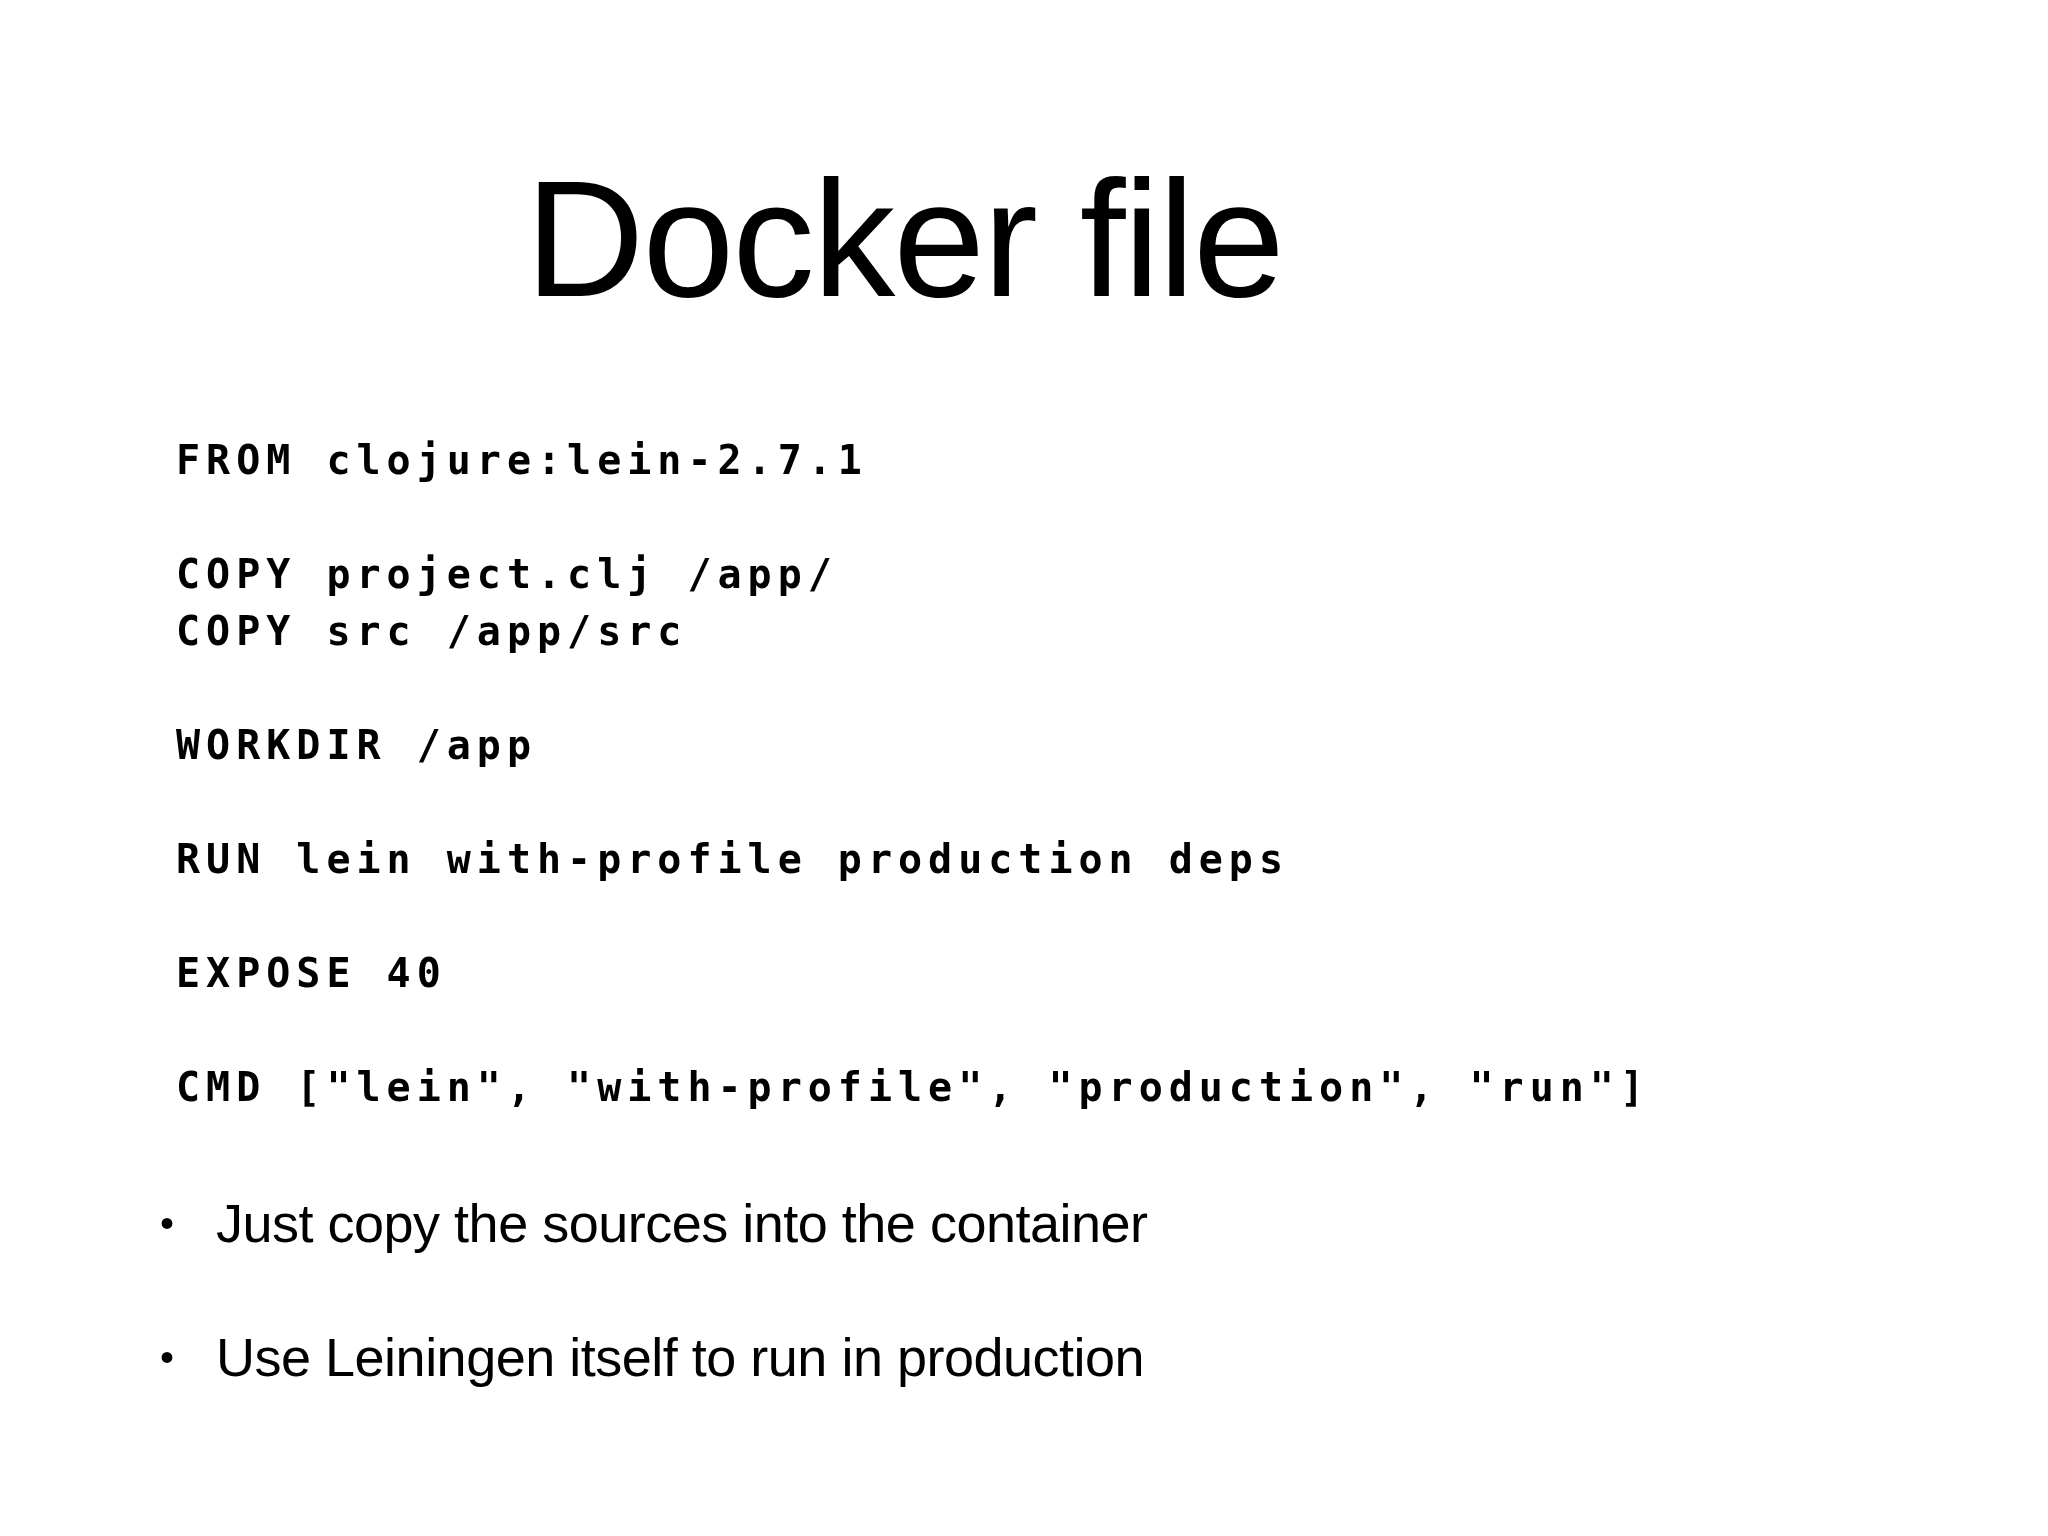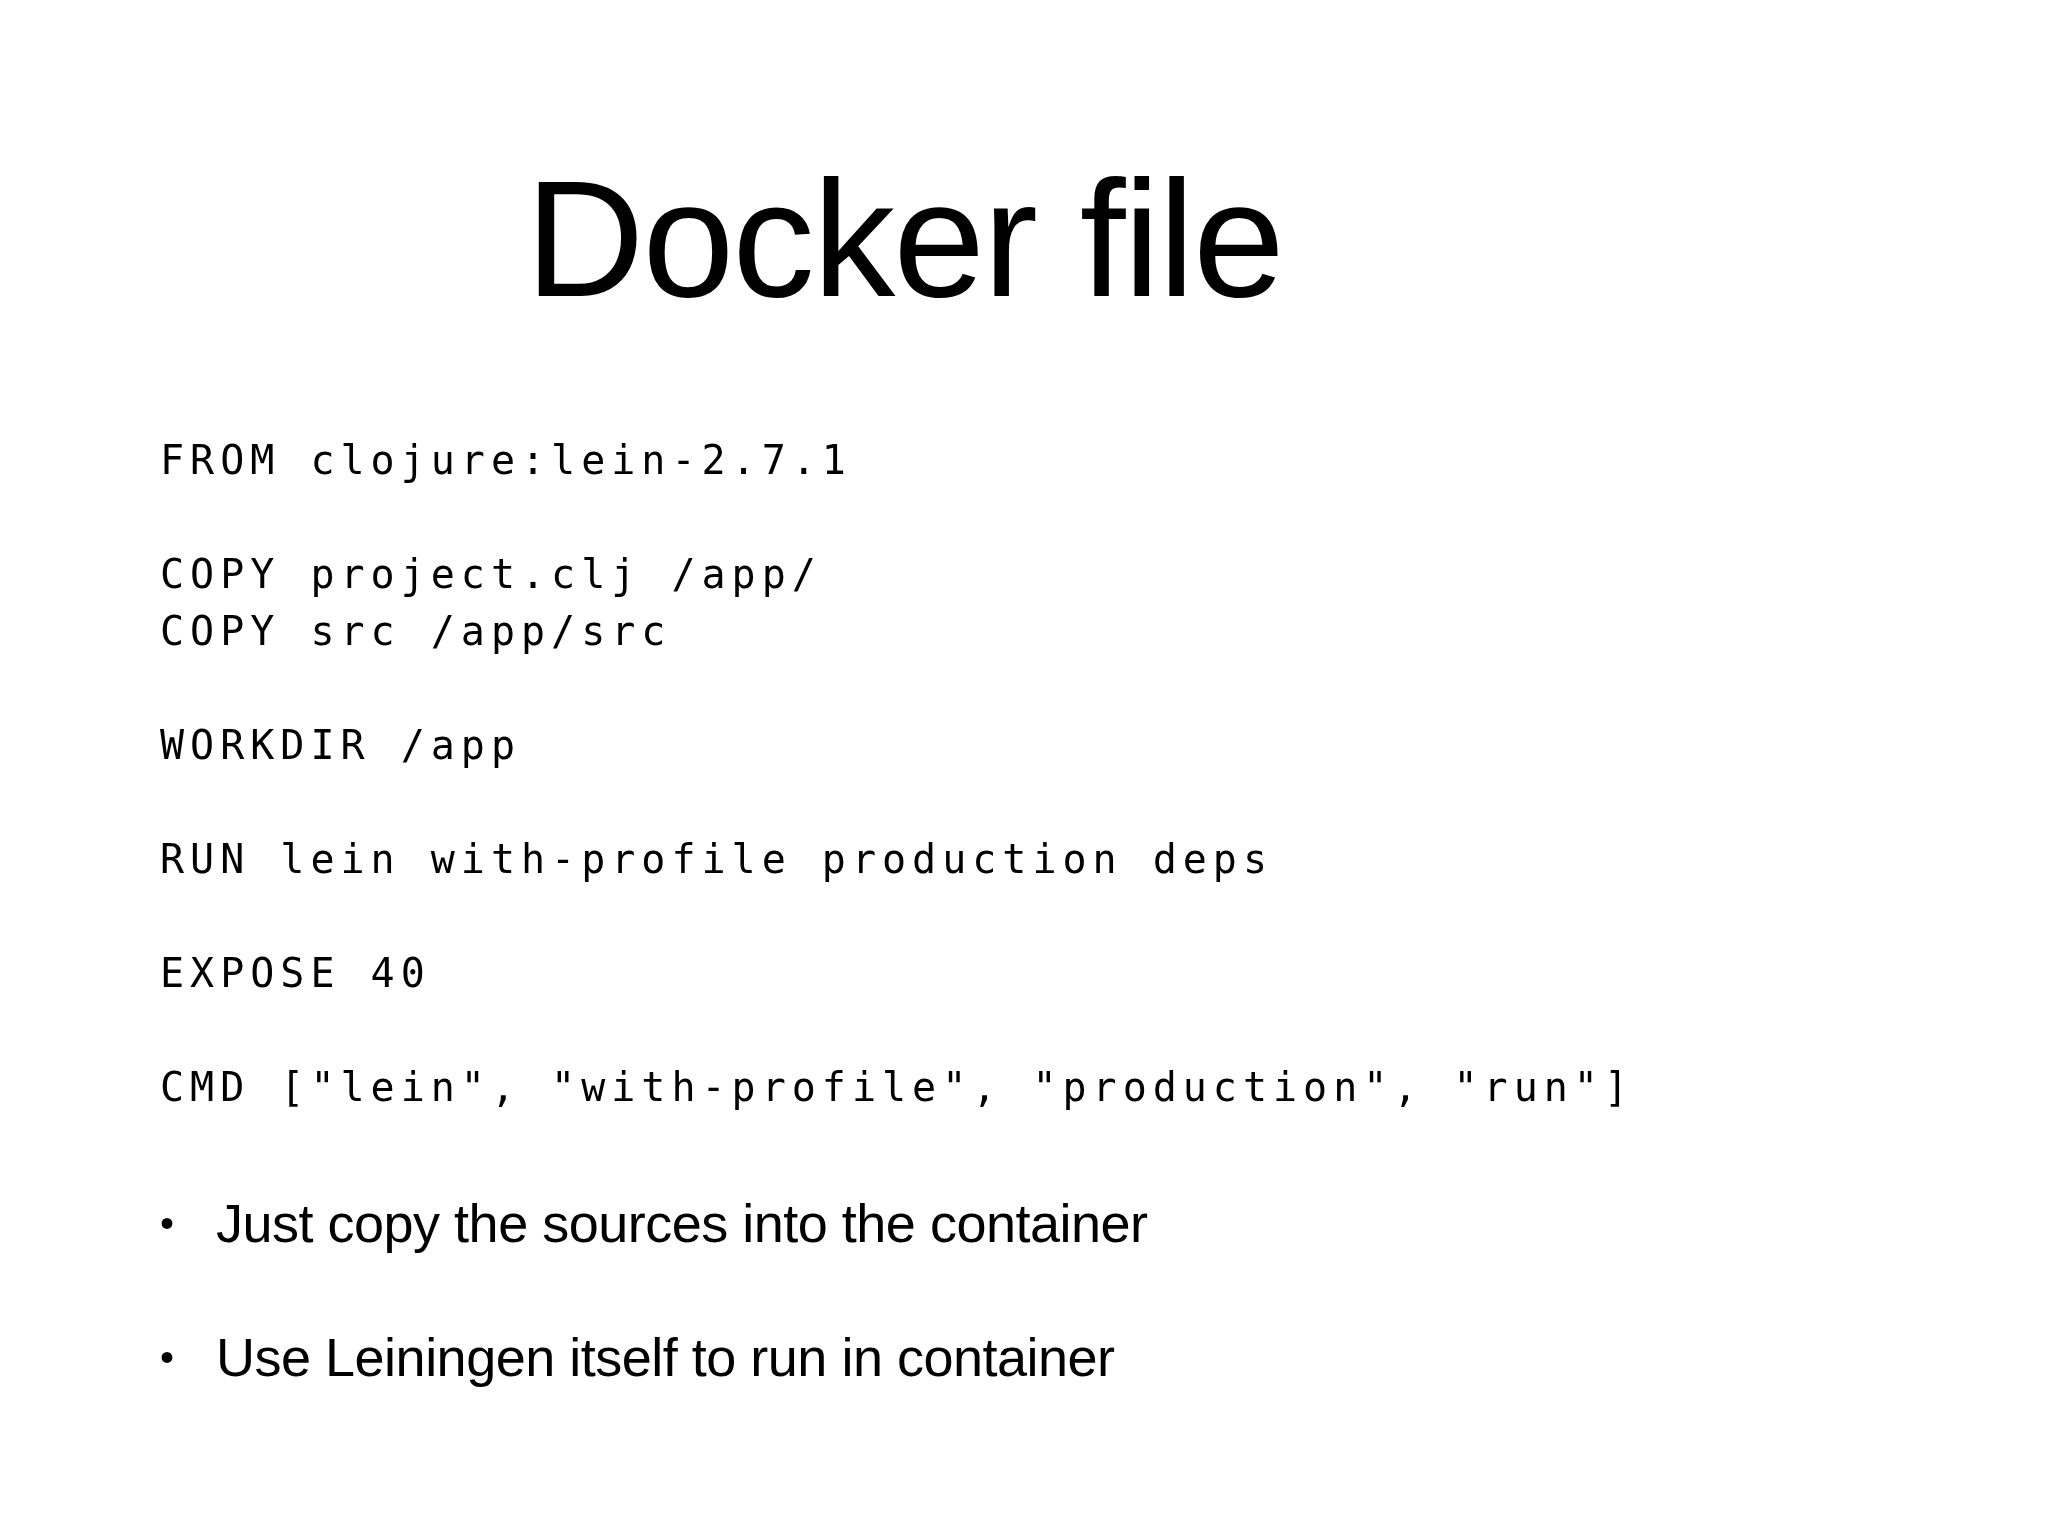--- a/index.html
+++ b/index.html
@@ -26,26 +26,27 @@
     font-family: "Liberation Sans", sans-serif;
     font-weight: 400;
     font-size: 165px;
     line-height: 1.2;
     letter-spacing: -2px;
     color: #000000;
   }
   .code-block {
     position: absolute;
     top: 432px;
-    left: 160px;
+    left: 176px;
     font-family: "DejaVu Sans Mono", monospace;
     font-size: 40px;
     line-height: 57px;
     letter-spacing: 6px;
     color: #000000;
+    font-weight: bold;
   }
   .code-line {
     min-height: 57px;
     white-space: pre;
   }
   .bullet-list {
     position: absolute;
     top: 1190px;
     left: 160px;
     margin: 0;
@@ -109,17 +110,17 @@
 
   <ul class="bullet-list">
 
       <li class="bullet-item">
         <span class="bullet-marker">•</span>
         <span class="bullet-text">Just copy the sources into the container</span>
       </li>
 
       <li class="bullet-item">
         <span class="bullet-marker">•</span>
-        <span class="bullet-text">Use Leiningen itself to run in container</span>
+        <span class="bullet-text">Use Leiningen itself to run in production</span>
       </li>
     </ul>
 
 </div>
 
 </body></html>

